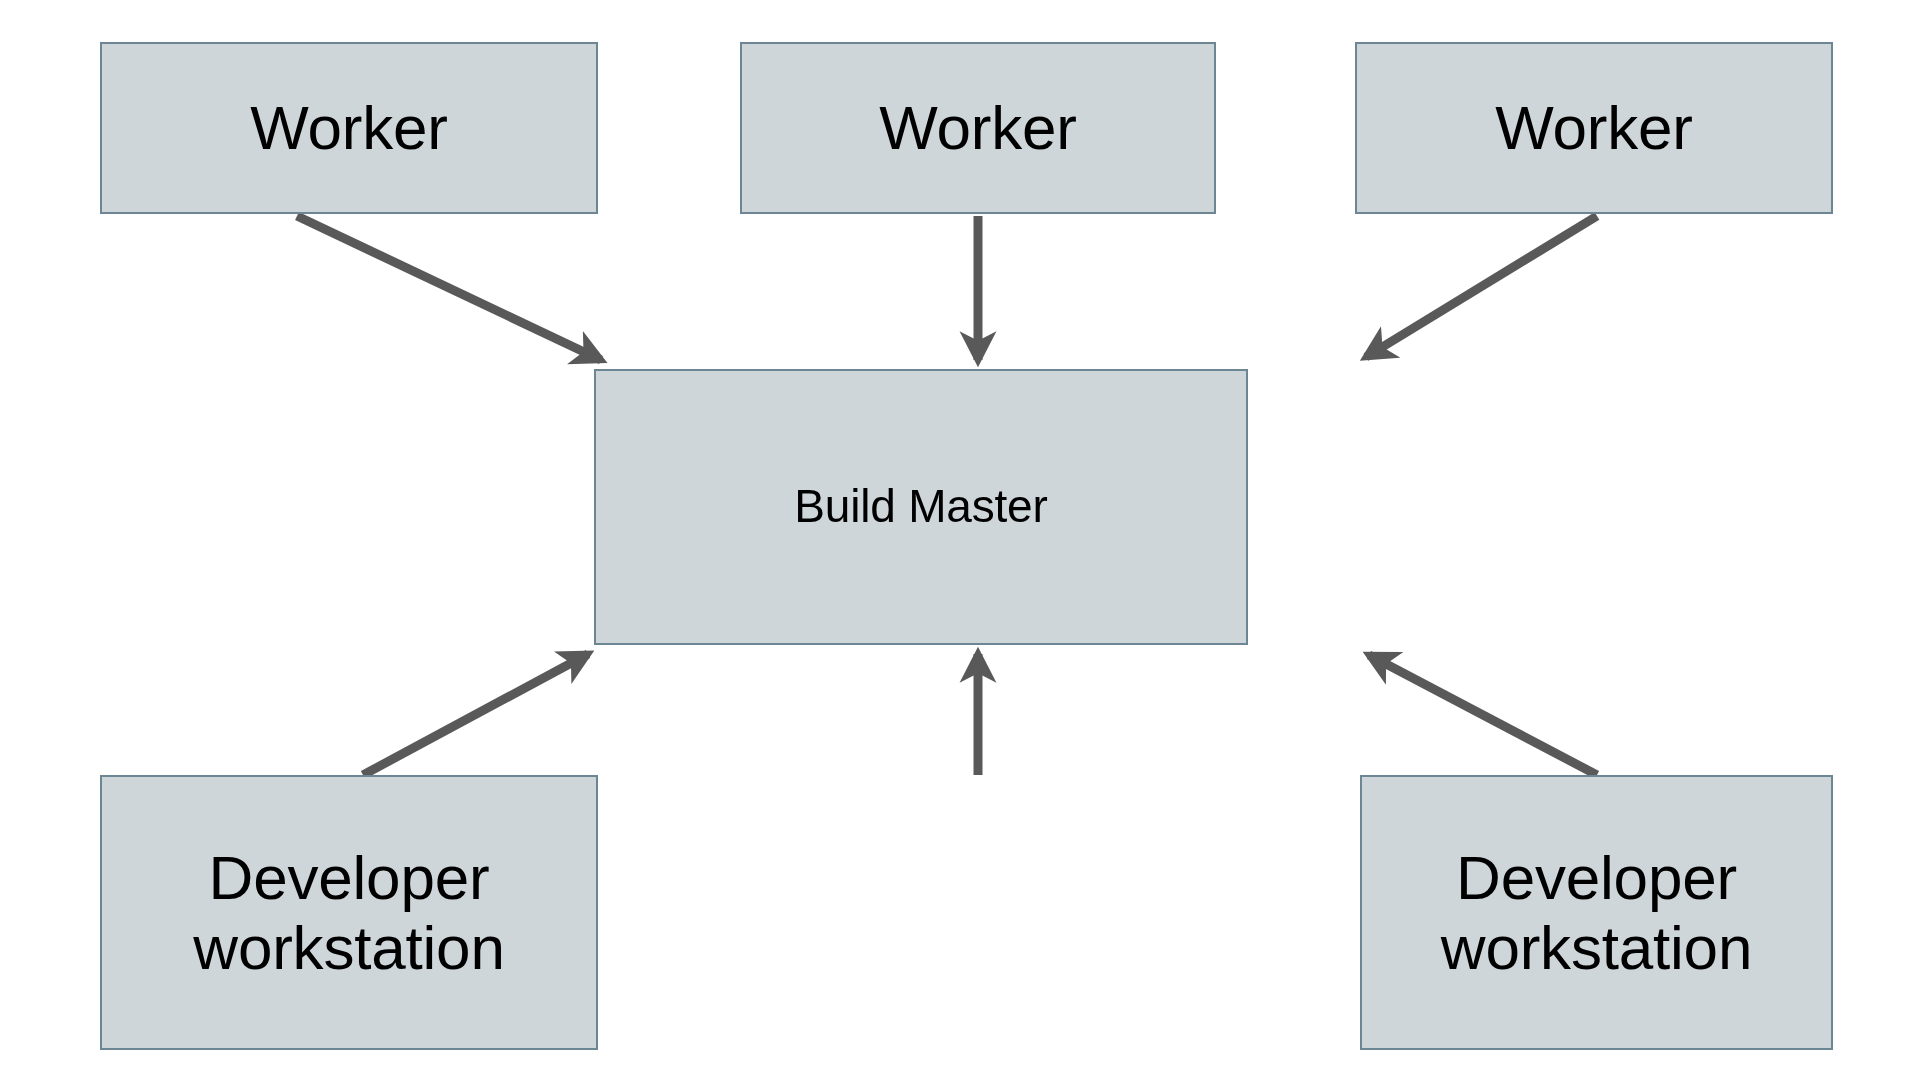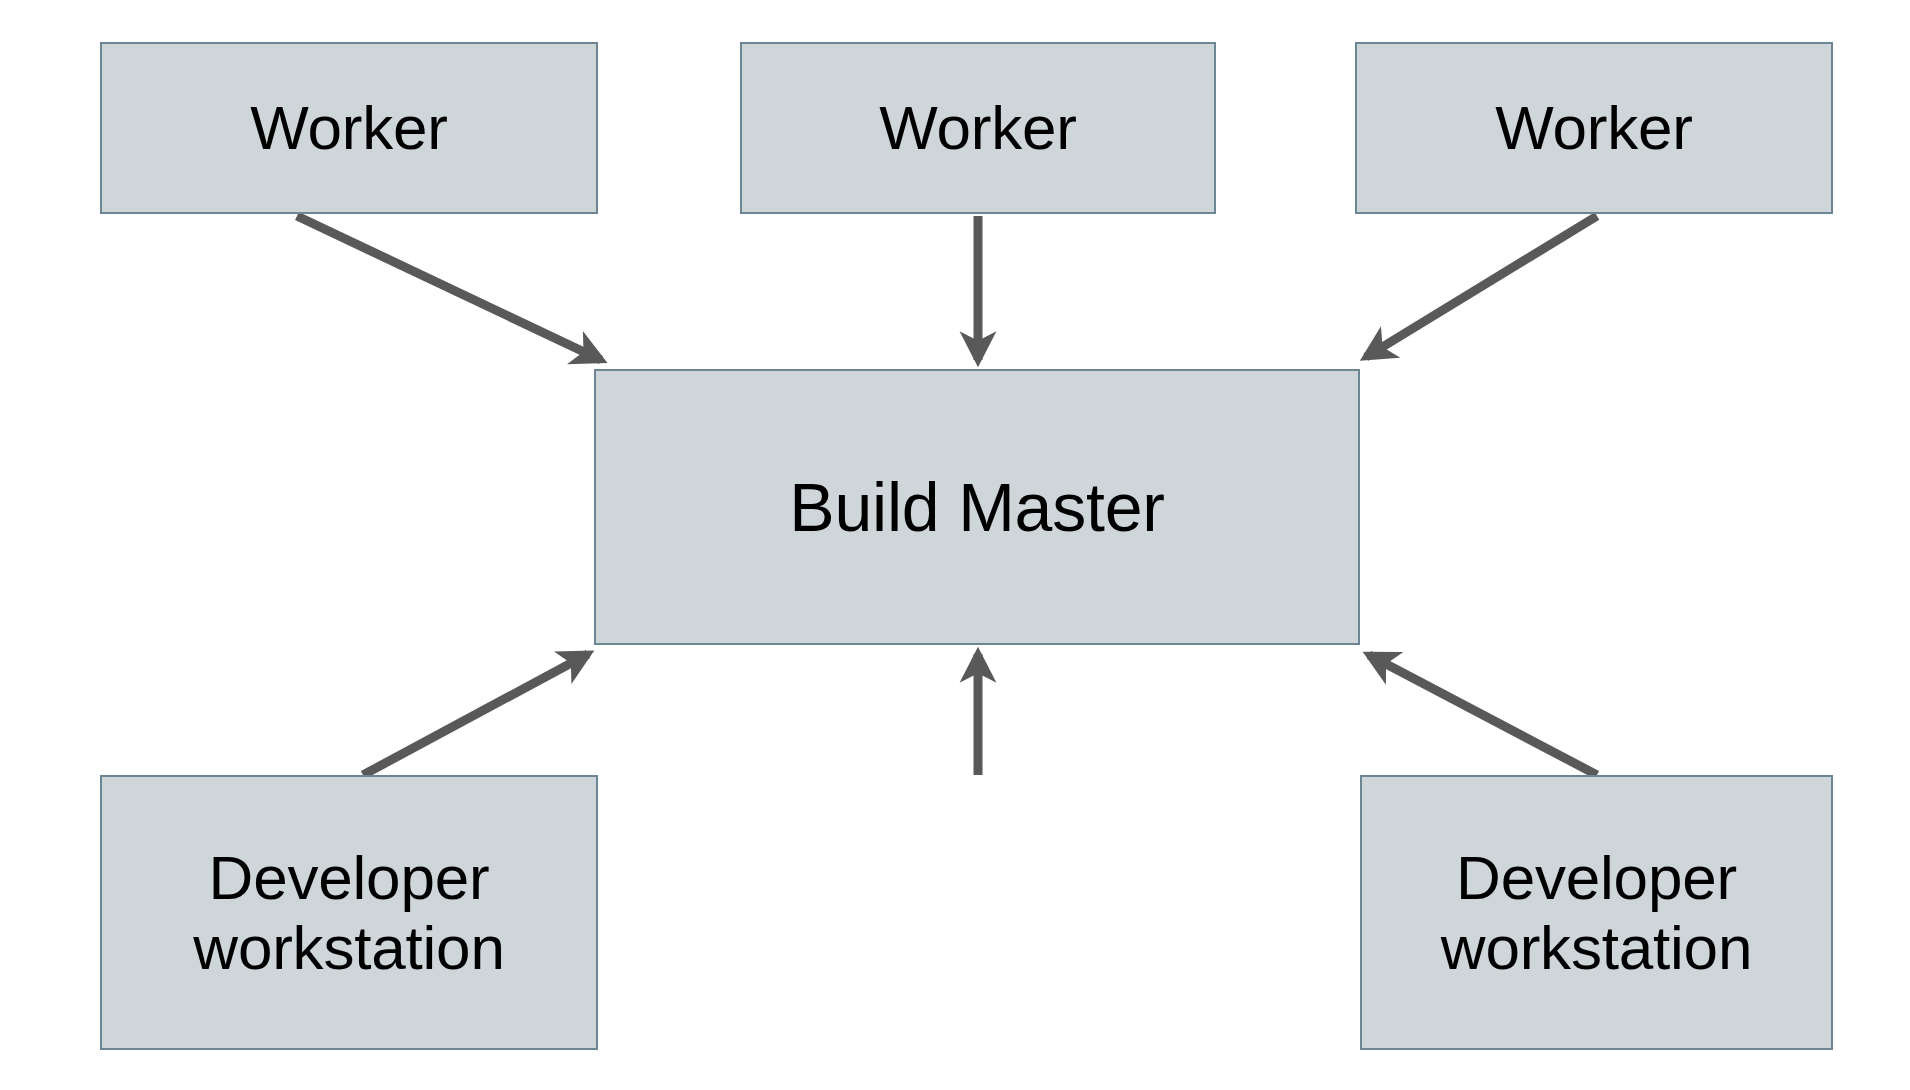--- a/index.html
+++ b/index.html
@@ -46,21 +46,21 @@
     white-space: pre-line;
     padding: 0 8px;
   }
 
   
   #node-worker-1 { left: 100px; top: 42px;  width: 498px; height: 172px; font-size: 62px; }
   #node-worker-2 { left: 740px; top: 42px;  width: 476px; height: 172px; font-size: 62px; }
   #node-worker-3 { left: 1355px; top: 42px; width: 478px; height: 172px; font-size: 62px; }
 
   
-  #node-build-master { left: 594px; top: 369px; width: 766px; height: 276px; font-size: 68px; }
+  #node-build-master { left: 594px; top: 369px; width: 654px; height: 276px; font-size: 46px; }
 
   
   #node-dev-left  { left: 100px;  top: 775px; width: 498px; height: 275px; font-size: 62px; }
   #node-ci-server { left: 740px;  top: 775px; width: 476px; height: 275px; font-size: 62px; }
   #node-dev-right { left: 1360px; top: 775px; width: 473px; height: 275px; font-size: 62px; }
 </style>
 </head>
 <body>
 
 <div id="canvas">

